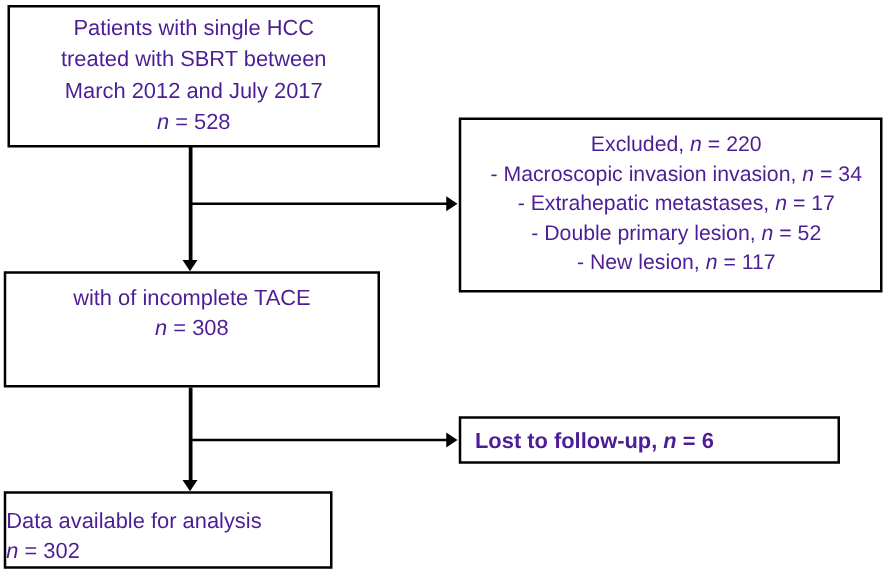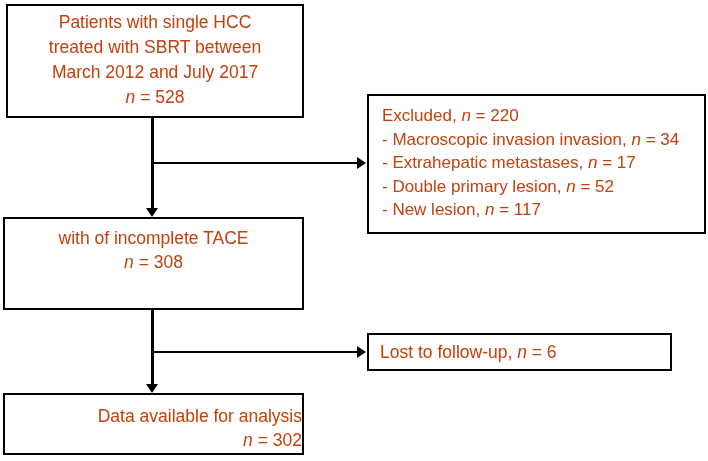--- a/index.html
+++ b/index.html
@@ -6,28 +6,29 @@
     margin: 0;
     padding: 0;
     background: #ffffff;
   }
   .flow {
     position: relative;
     width: 708px;
     height: 461px;
     background: #ffffff;
     font-family: "Liberation Sans", sans-serif;
-    color: #c2410c;
+    color: #4c1d95;
     overflow: hidden;
   }
   .box {
     position: absolute;
     box-sizing: border-box;
     border: 2.5px solid #000000;
     background: #ffffff;
+    text-align: center;
   }
   .nvar {
     font-style: italic;
   }
   
   #box-enrollment {
     left: 6px; top: 4px; width: 298px; height: 114px;
     text-align: center; padding-top: 4px;
     font-size: 17.5px; line-height: 25px;
   }
@@ -41,24 +42,25 @@
     left: 3px; top: 217px; width: 301px; height: 93px;
     text-align: center; padding-top: 7px;
     font-size: 17.5px; line-height: 24px;
   }
   #box-lost {
     left: 367px; top: 333px; width: 305px; height: 38px;
     display: flex; align-items: center; padding-left: 11px;
     box-sizing: border-box;
     font-size: 17.5px;
     white-space: nowrap;
+    font-weight: bold;
   }
   #box-analysis {
-    left: 3px; top: 393px; width: 301px; height: 62px;
-    text-align: right; padding-top: 9px;
+    left: 3px; top: 393px; width: 263px; height: 62px;
+    text-align: left; padding-top: 9px;
     font-size: 17.5px; line-height: 24px;
   }
   
   .vline, .hline {
     position: absolute;
     background: #000000;
   }
   #vline-1 { left: 151px; top: 117px; width: 2.5px; height: 91px; }
   #vline-2 { left: 151px; top: 310px; width: 2.5px; height: 74px; }
   #hline-1 { left: 152px; top: 161.75px; width: 206px; height: 2.5px; }

